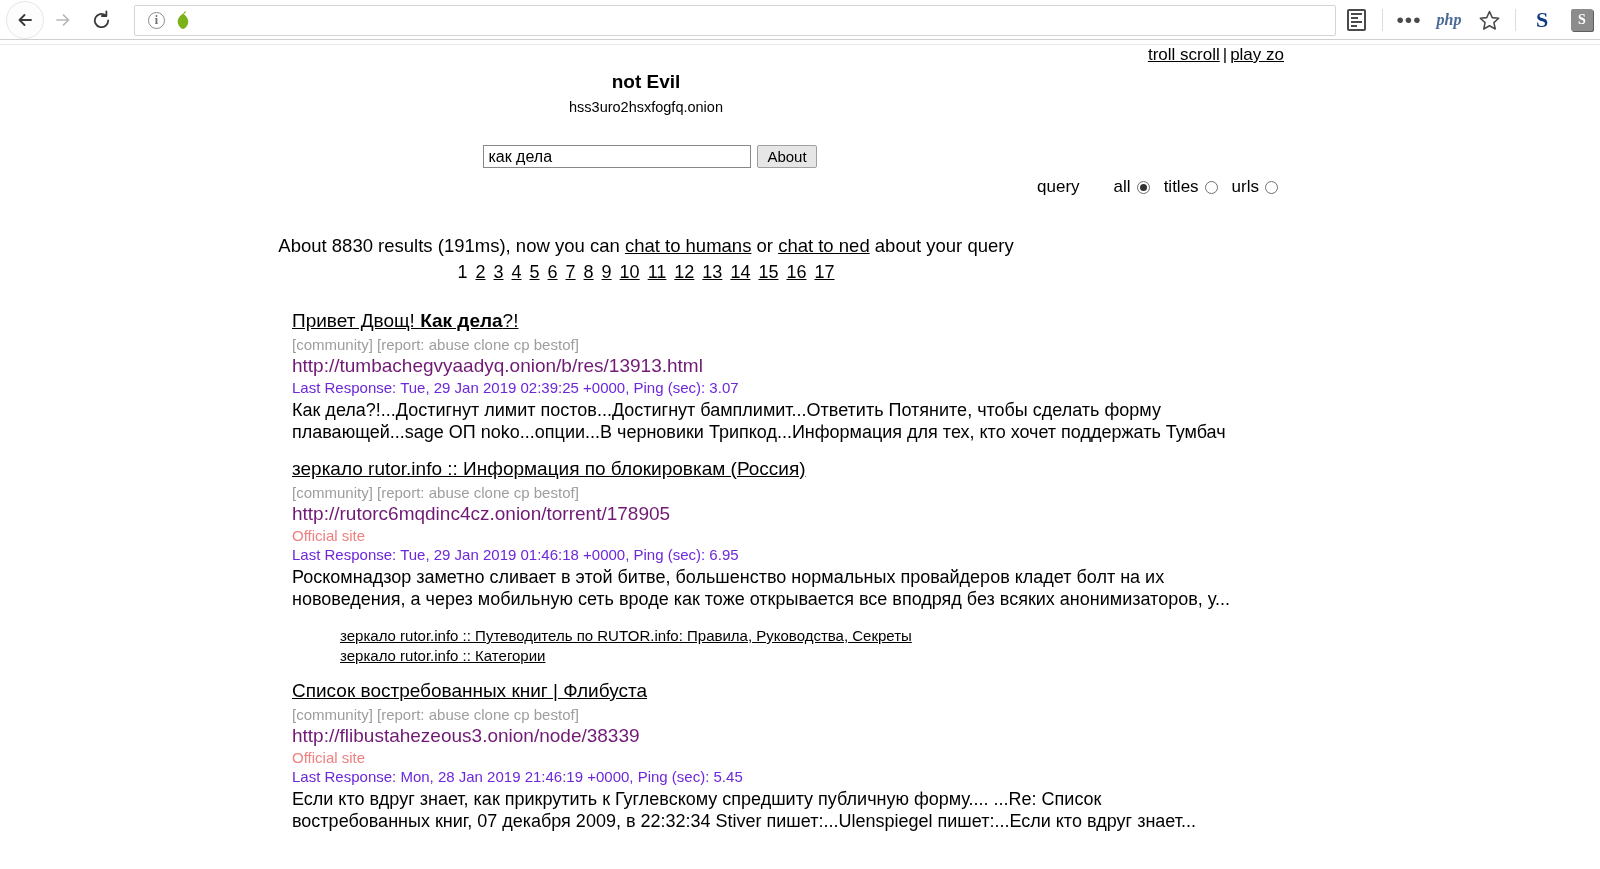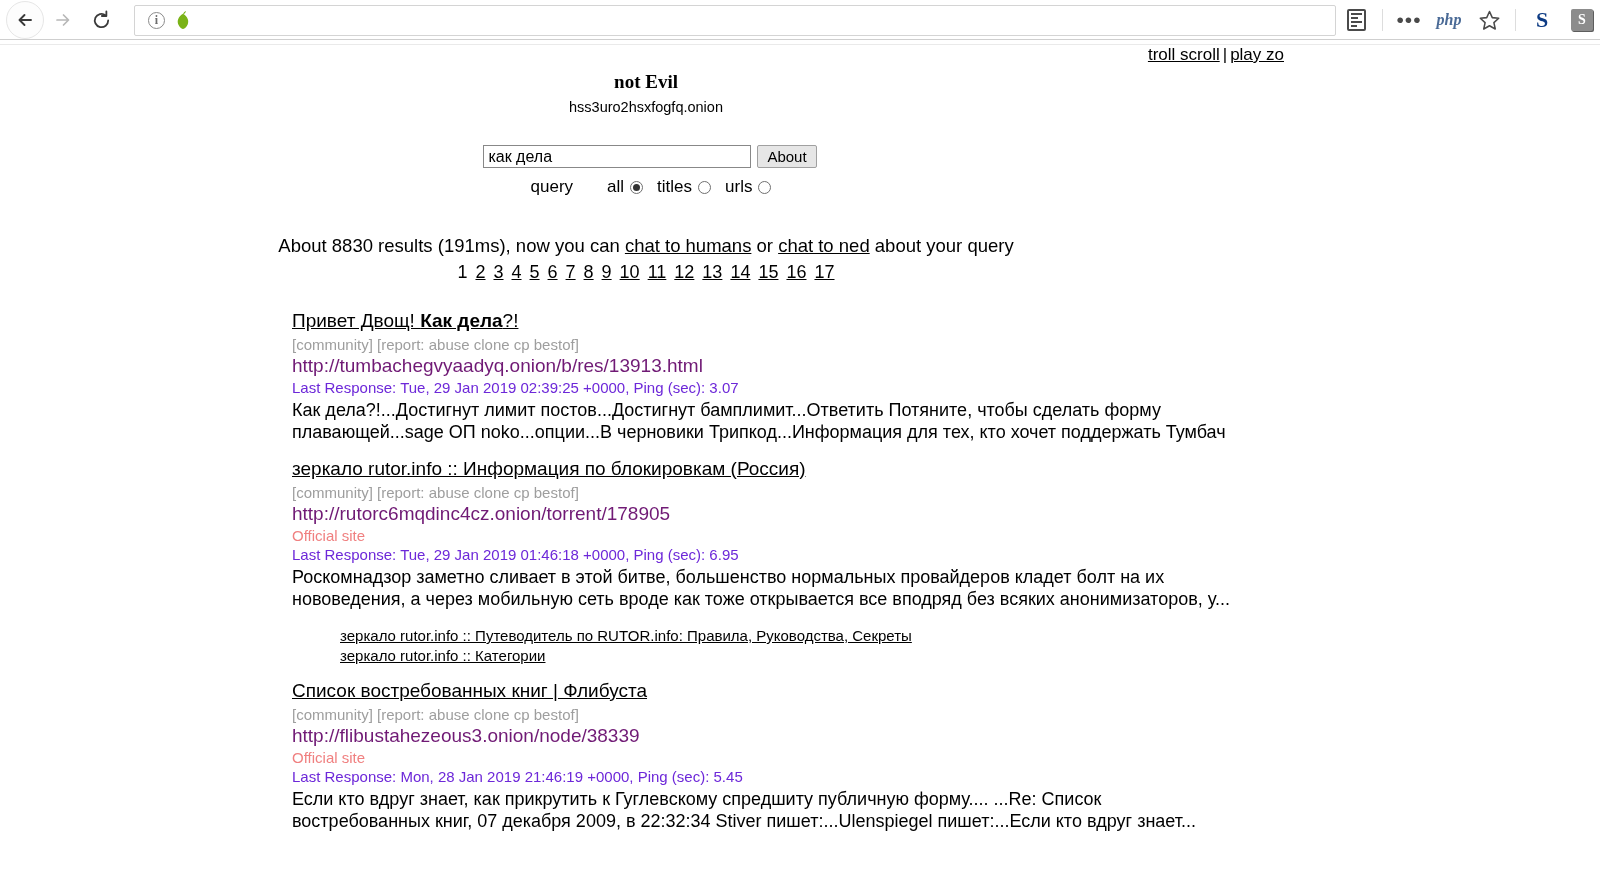--- a/index.html
+++ b/index.html
@@ -116,21 +116,21 @@
     position: absolute; top: 0px; right: 8px;
     font-size: 17px; color: #000000;
     white-space: nowrap;
   }
   #top-links a { color: #000000; text-decoration: underline; }
   #top-links .sep { text-decoration: none; padding: 0 3px; }
 
   #site-title {
     margin: 0; padding-top: 26px;
     text-align: center;
-    font-size: 19px; font-weight: bold; color: #000000; font-family: Liberation Serif, serif;
+    font-size: 19px; font-weight: bold; color: #000000;
   }
   #site-subtitle {
     margin: 0; padding-top: 6px;
     text-align: center;
     font-size: 14.5px; color: #000000;
   }
 
   #search-row {
     margin-top: 30px;
     display: flex; justify-content: center; align-items: flex-start;
@@ -151,21 +151,21 @@
     padding: 0 9px;
     font-family: "Liberation Sans", sans-serif;
     font-size: 15px; color: #000000;
     background: #e6e6e6;
     border: 1px solid #a0a0a0;
     border-radius: 2px;
     cursor: pointer;
   }
   #radio-row {
     margin-top: 9px;
-    display: flex; justify-content: center; align-items: center;
+    display: flex; justify-content: flex-end; align-items: center;
     gap: 0px;
     font-size: 17px; color: #000000;
     padding-left: 24px;
   }
   #radio-row .rlabel { margin-right: 8px; }
   #radio-row .rgap { width: 26px; }
   .radio {
     width: 13px; height: 13px; border-radius: 50%;
     border: 1px solid #6f6f6f; background: #ffffff;
     display: inline-flex; align-items: center; justify-content: center;

